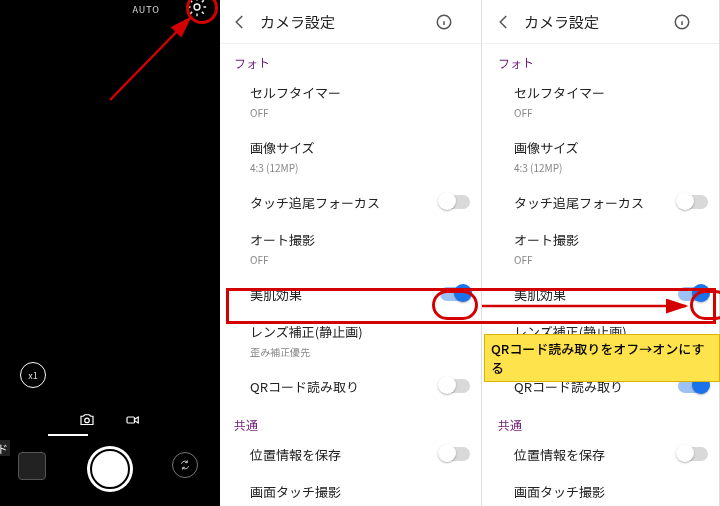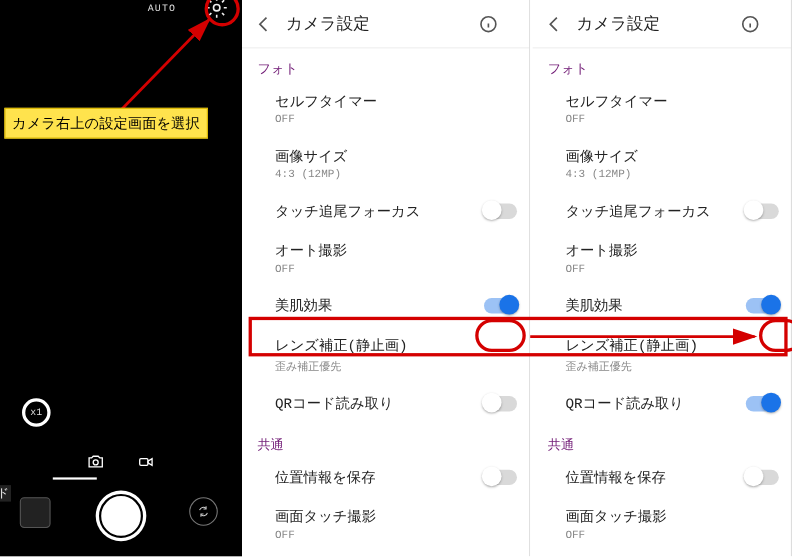--- a/index.html
+++ b/index.html
@@ -1,24 +1,24 @@
 <!DOCTYPE html>
 <html><head>
 <meta charset="utf-8">
 <style>
   * { margin: 0; padding: 0; box-sizing: border-box; }
   html, body { width: 720px; height: 506px; font-family: "Noto Sans JP", "Hiragino Sans", sans-serif; background: #fff; overflow: hidden; }
-  .stage { position: relative; width: 720px; height: 364px; font-family: Liberation Mono, monospace; }
+  .stage { position: relative; width: 720px; height: 364px; }
 
   
   .camera { position: absolute; left: 0; top: 0; width: 220px; height: 506px; background: #000; color: #fff; }
   .cam-top { position: absolute; top: 0; left: 0; right: 0; height: 22px; }
   .cam-top-auto { position: absolute; right: 60px; top: 3px; font-size: 9px; letter-spacing: 1px; color: #ddd; }
   .gear-slot { position: absolute; top: -4px; right: 4px; width: 30px; height: 30px; }
-  .zoom-badge { position: absolute; left: 20px; bottom: 118px; width: 26px; height: 26px; border: 3px solid #ffffff; border-radius: 50%; display:flex; align-items:center; justify-content:center; font-size: 9px; color:#ddd; }
+  .zoom-badge { position: absolute; left: 20px; bottom: 118px; width: 26px; height: 26px; border: 1px solid #ffffff; border-radius: 50%; display:flex; align-items:center; justify-content:center; font-size: 9px; color:#ddd; }
   .cam-tabs { position: absolute; bottom: 70px; left: 0; right: 0; height: 28px; display:flex; align-items:center; justify-content:center; gap: 28px; }
   .cam-tabs .underline { position:absolute; bottom:0; left:50%; transform:translateX(-62px); width:40px; height:2px; background:#fff; }
   .cam-shutter-row { position:absolute; bottom:8px; left:0; right:0; height:58px; display:flex; align-items:center; justify-content:center; }
   .shutter { width: 46px; height: 46px; border-radius: 50%; background:#fff; position:relative; }
   .shutter::after { content:""; position:absolute; inset:3px; border:2px solid #000; border-radius:50%; }
   .thumb { position:absolute; left:18px; bottom:18px; width:28px; height:28px; border:1px solid #555; border-radius:4px; background:#222; }
   .camswap { position:absolute; right:22px; bottom:20px; width:26px; height:26px; border:1px solid #777; border-radius:50%; display:flex; align-items:center; justify-content:center; }
   .de { position:absolute; left:-5px; bottom:50px; font-size:11px; color:#eee; background:#222; padding:0 2px; }
 
   
@@ -217,29 +217,29 @@
   <div class="red-circle" style="left:186px; top:-8px; width:32px; height:32px;"></div>
 
   <svg class="anno" width="720" height="506">
     <defs>
       <marker id="ah1" markerWidth="10" markerHeight="10" refX="8" refY="3" orient="auto">
         <path d="M0,0 L9,3 L0,6 z" fill="#d40000"></path>
       </marker>
     </defs>
     <line x1="110" y1="100" x2="190" y2="18" stroke="#d40000" stroke-width="2.5" marker-end="url(#ah1)"></line>
   </svg>
-  <div class="callout" style="left:4px; top:98px;">カメラ右上の設定画面を選択</div>
 
   <div class="red-box" style="left:226px; top:288px; width:490px; height:36px;"></div>
 
   <div class="red-circle" style="left:432px; top:290px; width:46px; height:30px; border-radius:18px;"></div>
   <div class="red-circle" style="left:690px; top:290px; width:40px; height:30px; border-radius:18px;"></div>
 
   <svg class="anno" width="720" height="506">
     <defs>
       <marker id="ah2" markerWidth="10" markerHeight="10" refX="8" refY="3" orient="auto">
         <path d="M0,0 L9,3 L0,6 z" fill="#d40000"></path>
       </marker>
     </defs>
     <line x1="482" y1="306" x2="686" y2="306" stroke="#d40000" stroke-width="2.5" marker-end="url(#ah2)"></line>
   </svg>
+  <div class="callout" style="left:484px; top:334px;">QRコード読み取りをオフ→オンにする</div>
 
 </div>
 
 </body></html>

